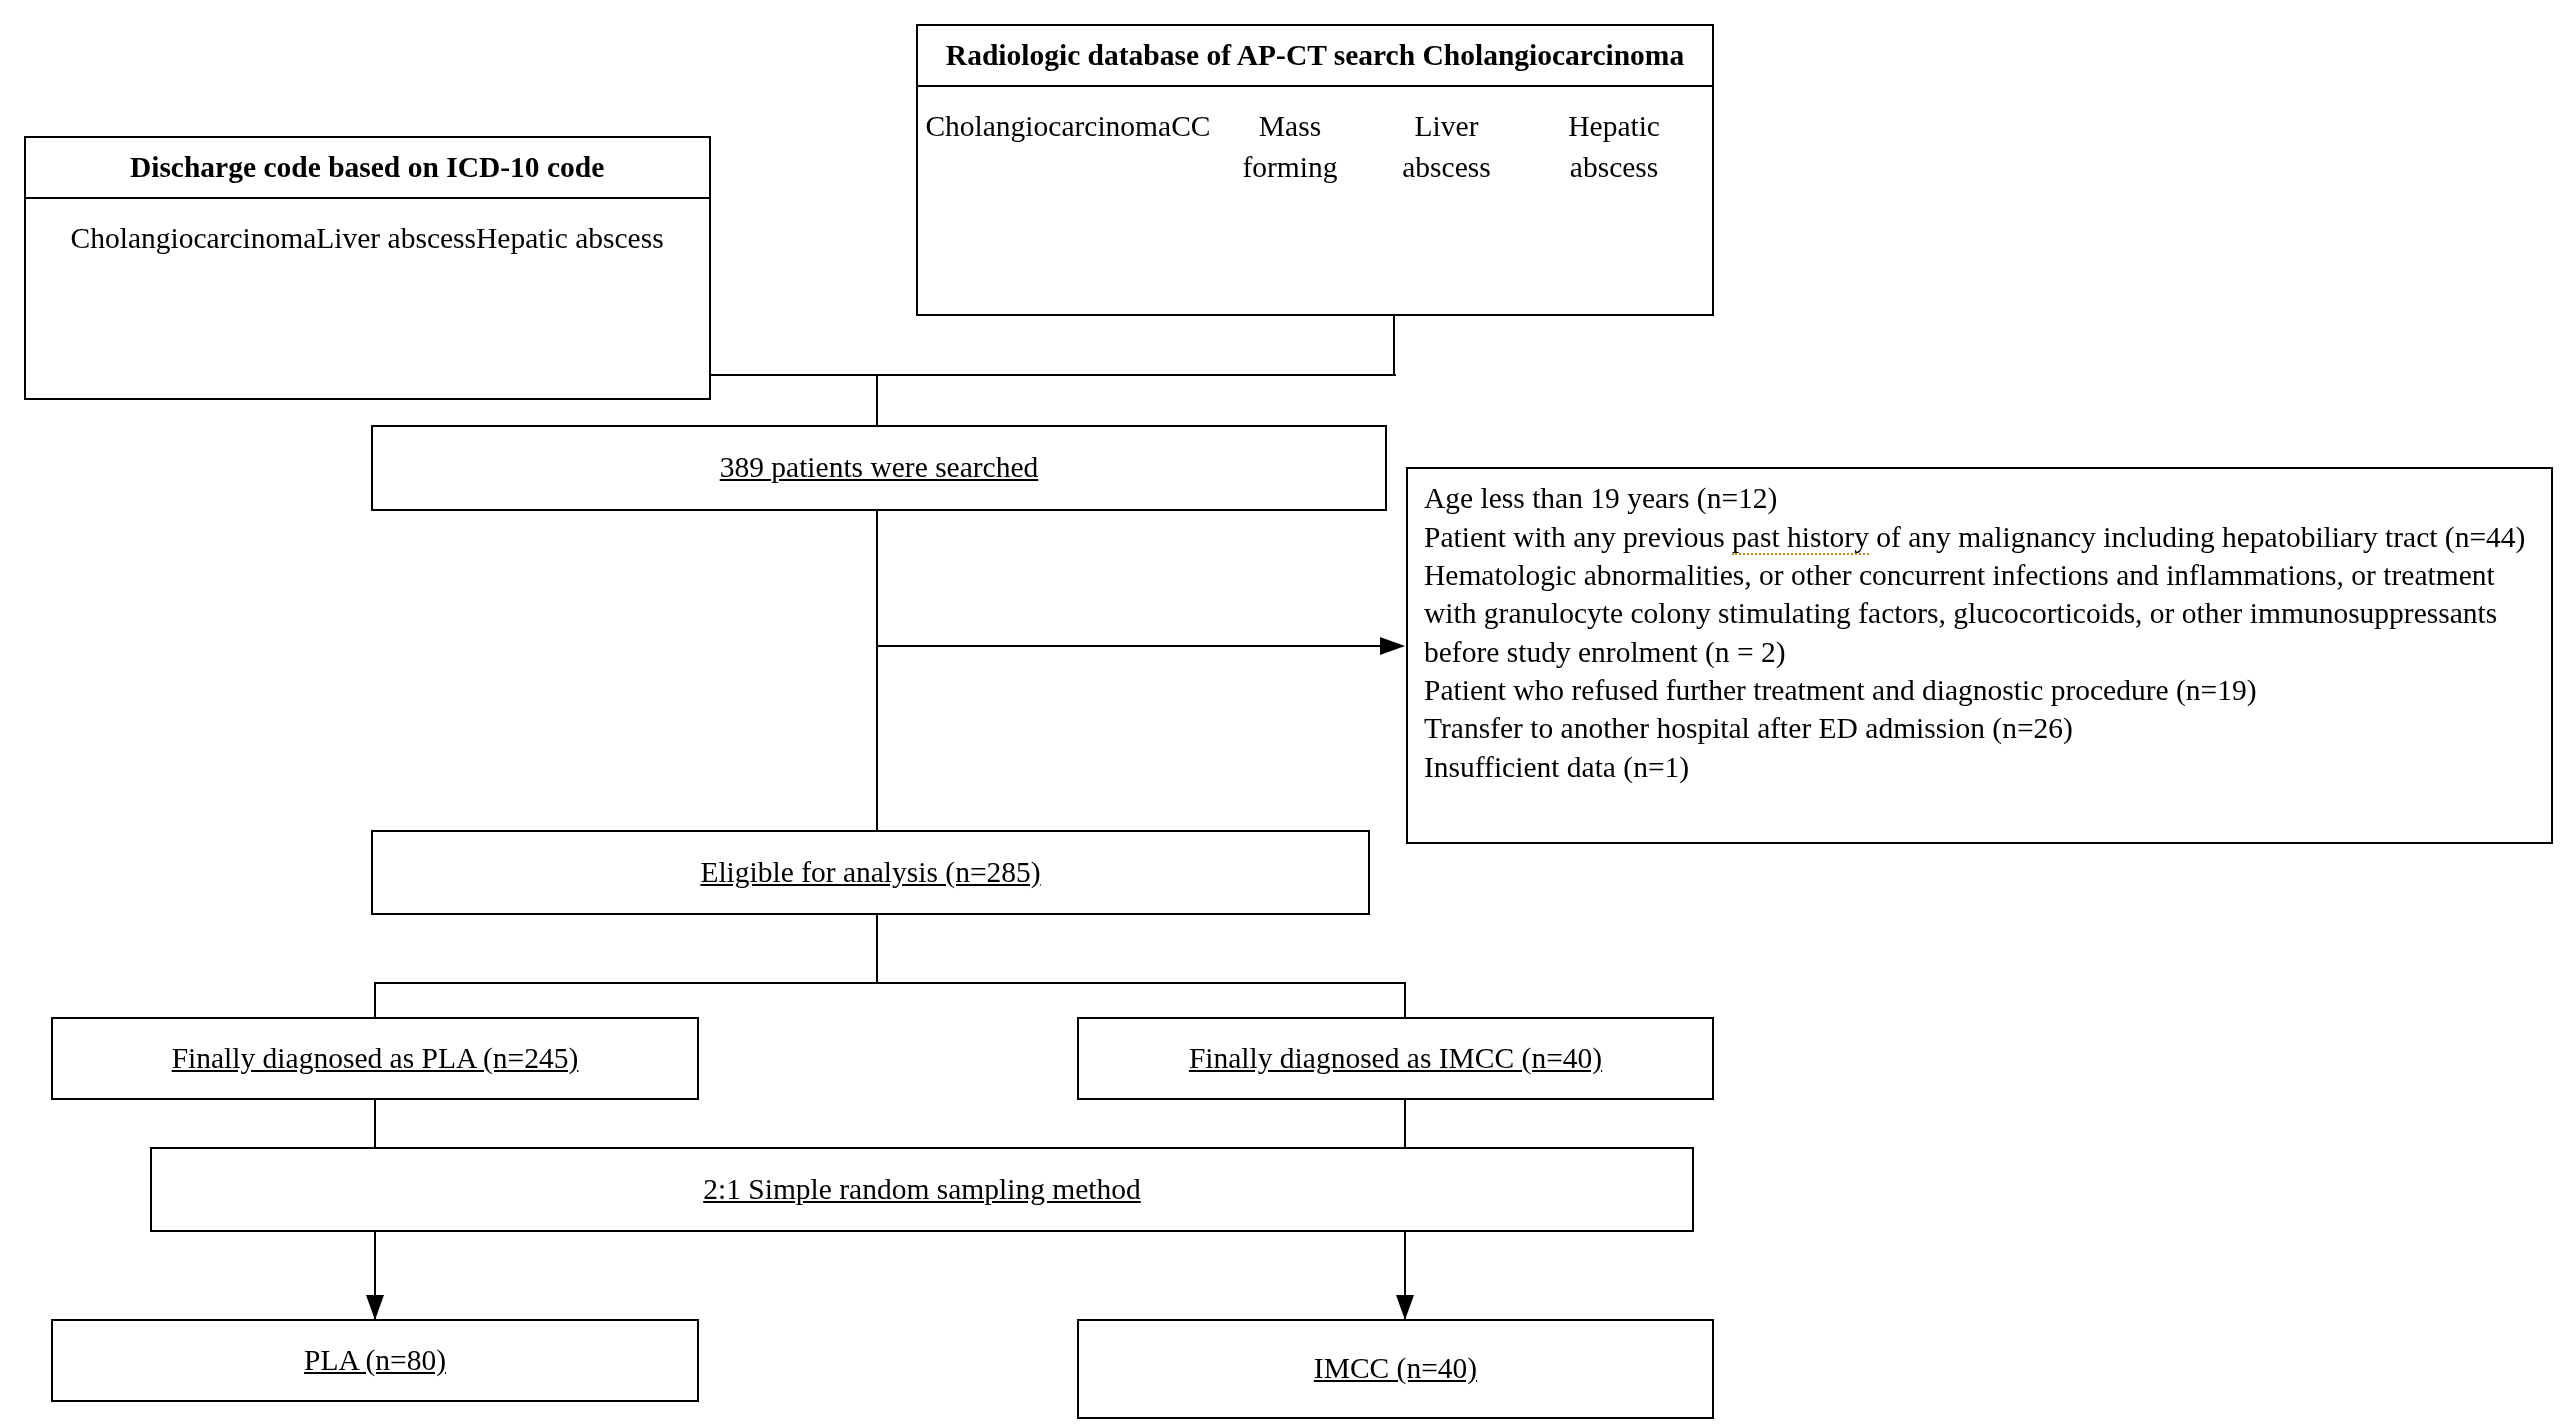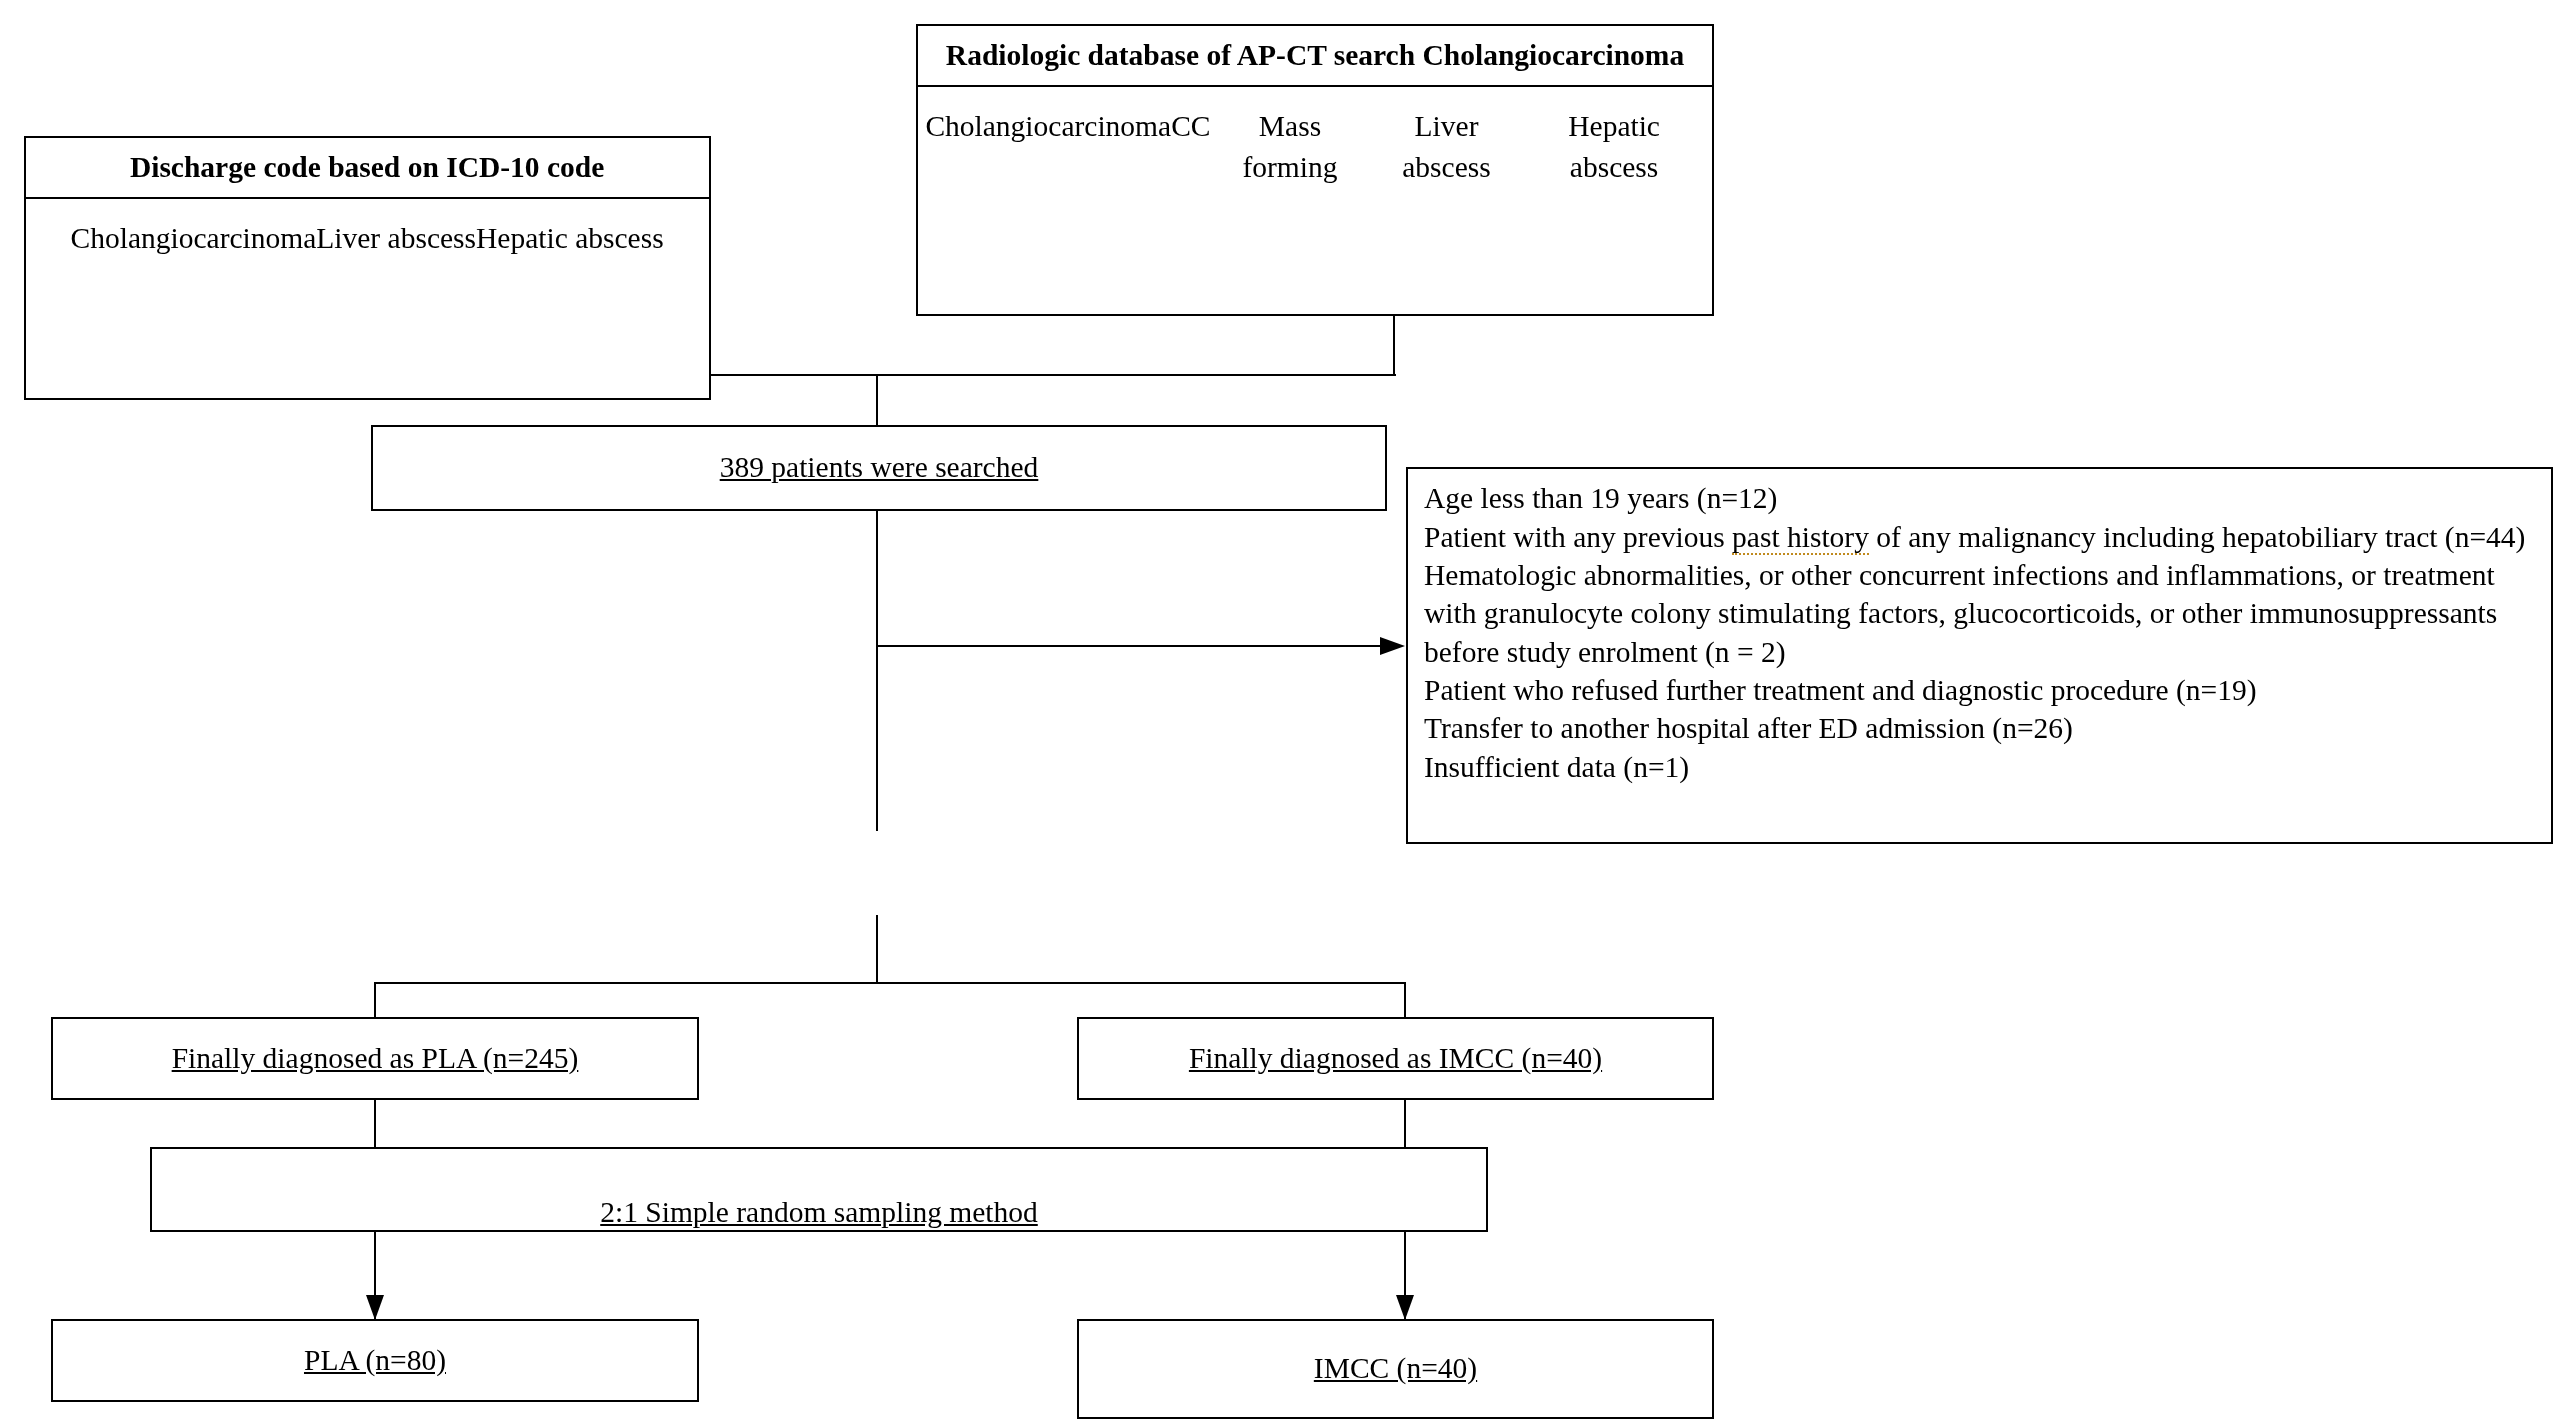--- a/index.html
+++ b/index.html
@@ -153,38 +153,41 @@
 
   <div class="box box-list" style="left:1406px; top:467px; width:1147px; height:377px;">
     <span class="excl-line">Age less than 19 years (n=12)</span>
     <span class="excl-line">Patient with any previous <span class="spell">past history</span> of any malignancy including hepatobiliary tract (n=44)</span>
     <span class="excl-line">Hematologic abnormalities, or other concurrent infections and inflammations, or treatment with granulocyte colony stimulating factors, glucocorticoids, or other immunosuppressants before study enrolment (n = 2)</span>
     <span class="excl-line">Patient who refused further treatment and diagnostic procedure (n=19)</span>
     <span class="excl-line">Transfer to another hospital after ED admission (n=26)</span>
     <span class="excl-line">Insufficient data (n=1)</span>
   </div>
 
+  <div class="box box-single" style="left:371px; top:830px; width:999px; height:85px;">
+    <span class="label">Eligible for analysis (n=285)</span>
+  </div>
 
   <div class="ln vln" style="left:876px; top:915px; height:69px;"></div>
   <div class="ln hln" style="left:374px; top:982px; width:1032px;"></div>
   <div class="ln vln" style="left:374px; top:982px; height:36px;"></div>
   <div class="ln vln" style="left:1404px; top:982px; height:36px;"></div>
 
   <div class="box box-single" style="left:51px; top:1017px; width:648px; height:83px;">
     <span class="label">Finally diagnosed as PLA (n=245)</span>
   </div>
 
   <div class="box box-single" style="left:1077px; top:1017px; width:637px; height:83px;">
     <span class="label">Finally diagnosed as IMCC (n=40)</span>
   </div>
 
   <div class="ln vln" style="left:374px; top:1100px; height:49px;"></div>
   <div class="ln vln" style="left:1404px; top:1100px; height:49px;"></div>
 
-  <div class="box box-single" style="left:150px; top:1147px; width:1338px; height:85px;justify-content:flex-end;">
+  <div class="box box-single" style="left:150px; top:1147px; width:1544px; height:85px;">
     <span class="label">2:1 Simple random sampling method</span>
   </div>
 
   <div class="ln vln" style="left:374px; top:1232px; height:88px;"></div>
   <div class="arrow-down" style="left:366px; top:1295px;"></div>
 
   <div class="ln vln" style="left:1404px; top:1232px; height:88px;"></div>
   <div class="arrow-down" style="left:1396px; top:1295px;"></div>
 
   <div class="box box-single" style="left:51px; top:1319px; width:648px; height:83px;">

